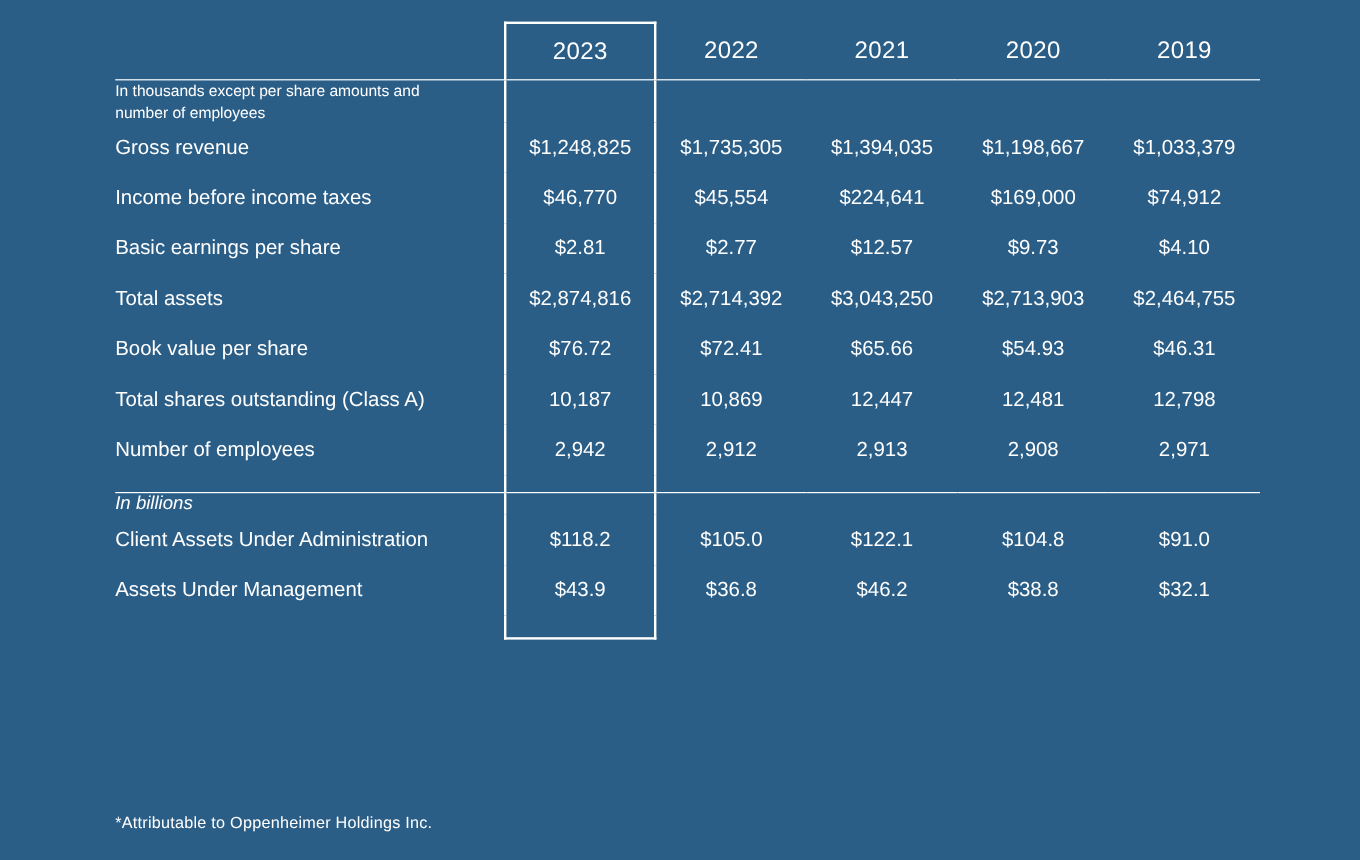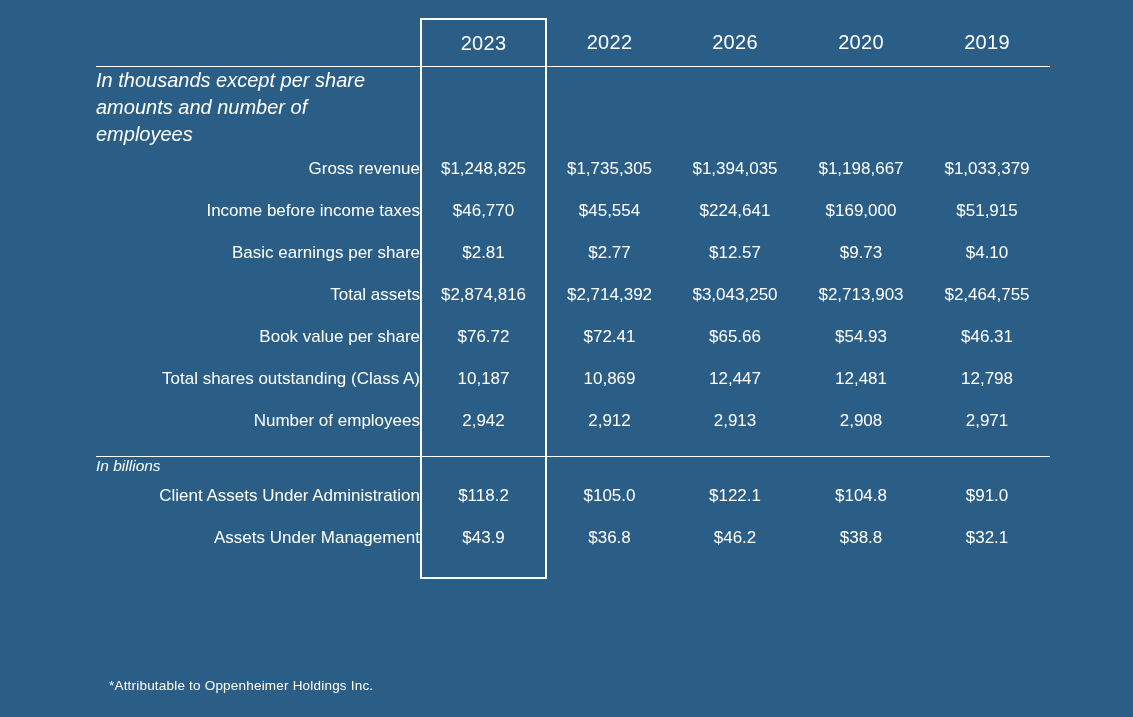--- a/index.html
+++ b/index.html
@@ -49,36 +49,35 @@
 
   .rule-top td {
     border-top: 1.5px solid #ffffff;
     height: 0;
     font-size: 0;
     line-height: 0;
     padding: 0;
   }
 
   .unit-row td {
-    font-size: 20px;
-    font-style: italic;
+    font-size: 13px;
     line-height: 1.35;
     padding-top: 14px;
     padding-bottom: 10px;
   }
   .unit-row td.label-cell { padding-right: 24px; }
 
   .data-row td {
     height: 42px;
     font-size: 17px;
     text-align: center;
     white-space: nowrap;
   }
   .data-row td.label-cell {
-    text-align: right;
+    text-align: left;
     font-size: 17px;
   }
 
   .spacer-sm td { height: 14px; font-size: 0; line-height: 0; }
   .spacer-md td { height: 18px; font-size: 0; line-height: 0; }
 
   .unit-row2 td {
     font-size: 15.5px;
     font-style: italic;
     padding-top: 12px;
@@ -90,21 +89,20 @@
   .box-right { border-right: 2px solid #ffffff; }
   .box-top   { border-top: 2px solid #ffffff; }
   .box-bottom{ border-bottom: 2px solid #ffffff; }
 
   .footnote {
     position: absolute;
     left: 96px;
     top: 678px;
     font-size: 13.5px;
     letter-spacing: 0.2px;
-    margin-left: 13px;
   }
 </style>
 </head>
 <body>
 
 <div class="page">
 
   <table class="fin">
     <colgroup>
       <col class="label">
@@ -113,21 +111,21 @@
       <col class="yr2">
       <col class="yr2">
       <col class="yr2">
     </colgroup>
     <tbody>
 
       <tr class="hdr-row">
         <th class="label-cell"></th>
         <th class="box-left box-right box-top">2023</th>
         <th>2022</th>
-        <th>2026</th>
+        <th>2021</th>
         <th>2020</th>
         <th>2019</th>
       </tr>
 
       <tr class="rule-top">
         <td></td>
         <td class="box-left box-right"></td>
         <td></td>
         <td></td>
         <td></td>
@@ -151,21 +149,21 @@
         <td>$1,198,667</td>
         <td>$1,033,379</td>
       </tr>
 
       <tr class="data-row">
         <td class="label-cell">Income before income taxes</td>
         <td class="box-left box-right">$46,770</td>
         <td>$45,554</td>
         <td>$224,641</td>
         <td>$169,000</td>
-        <td>$51,915</td>
+        <td>$74,912</td>
       </tr>
 
 
       <tr class="data-row">
         <td class="label-cell">Basic earnings per share</td>
         <td class="box-left box-right">$2.81</td>
         <td>$2.77</td>
         <td>$12.57</td>
         <td>$9.73</td>
         <td>$4.10</td>

